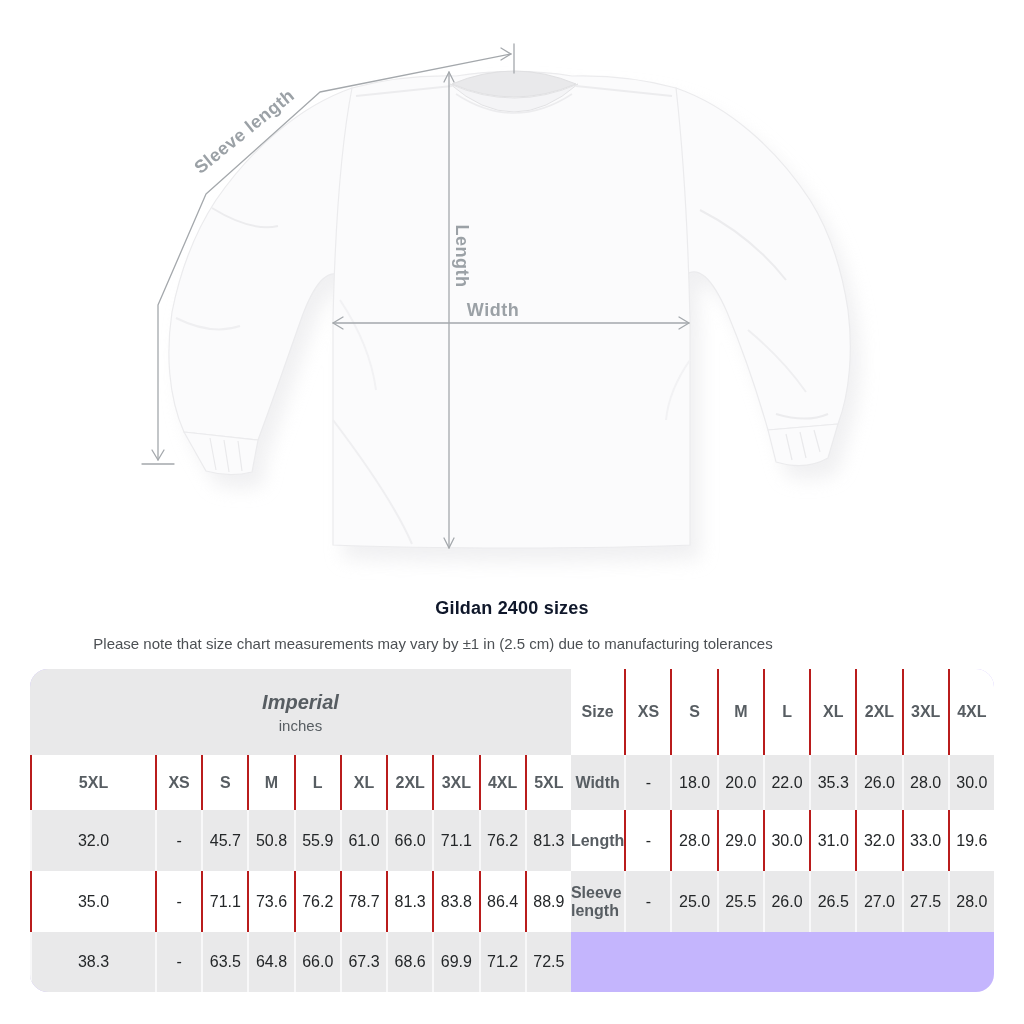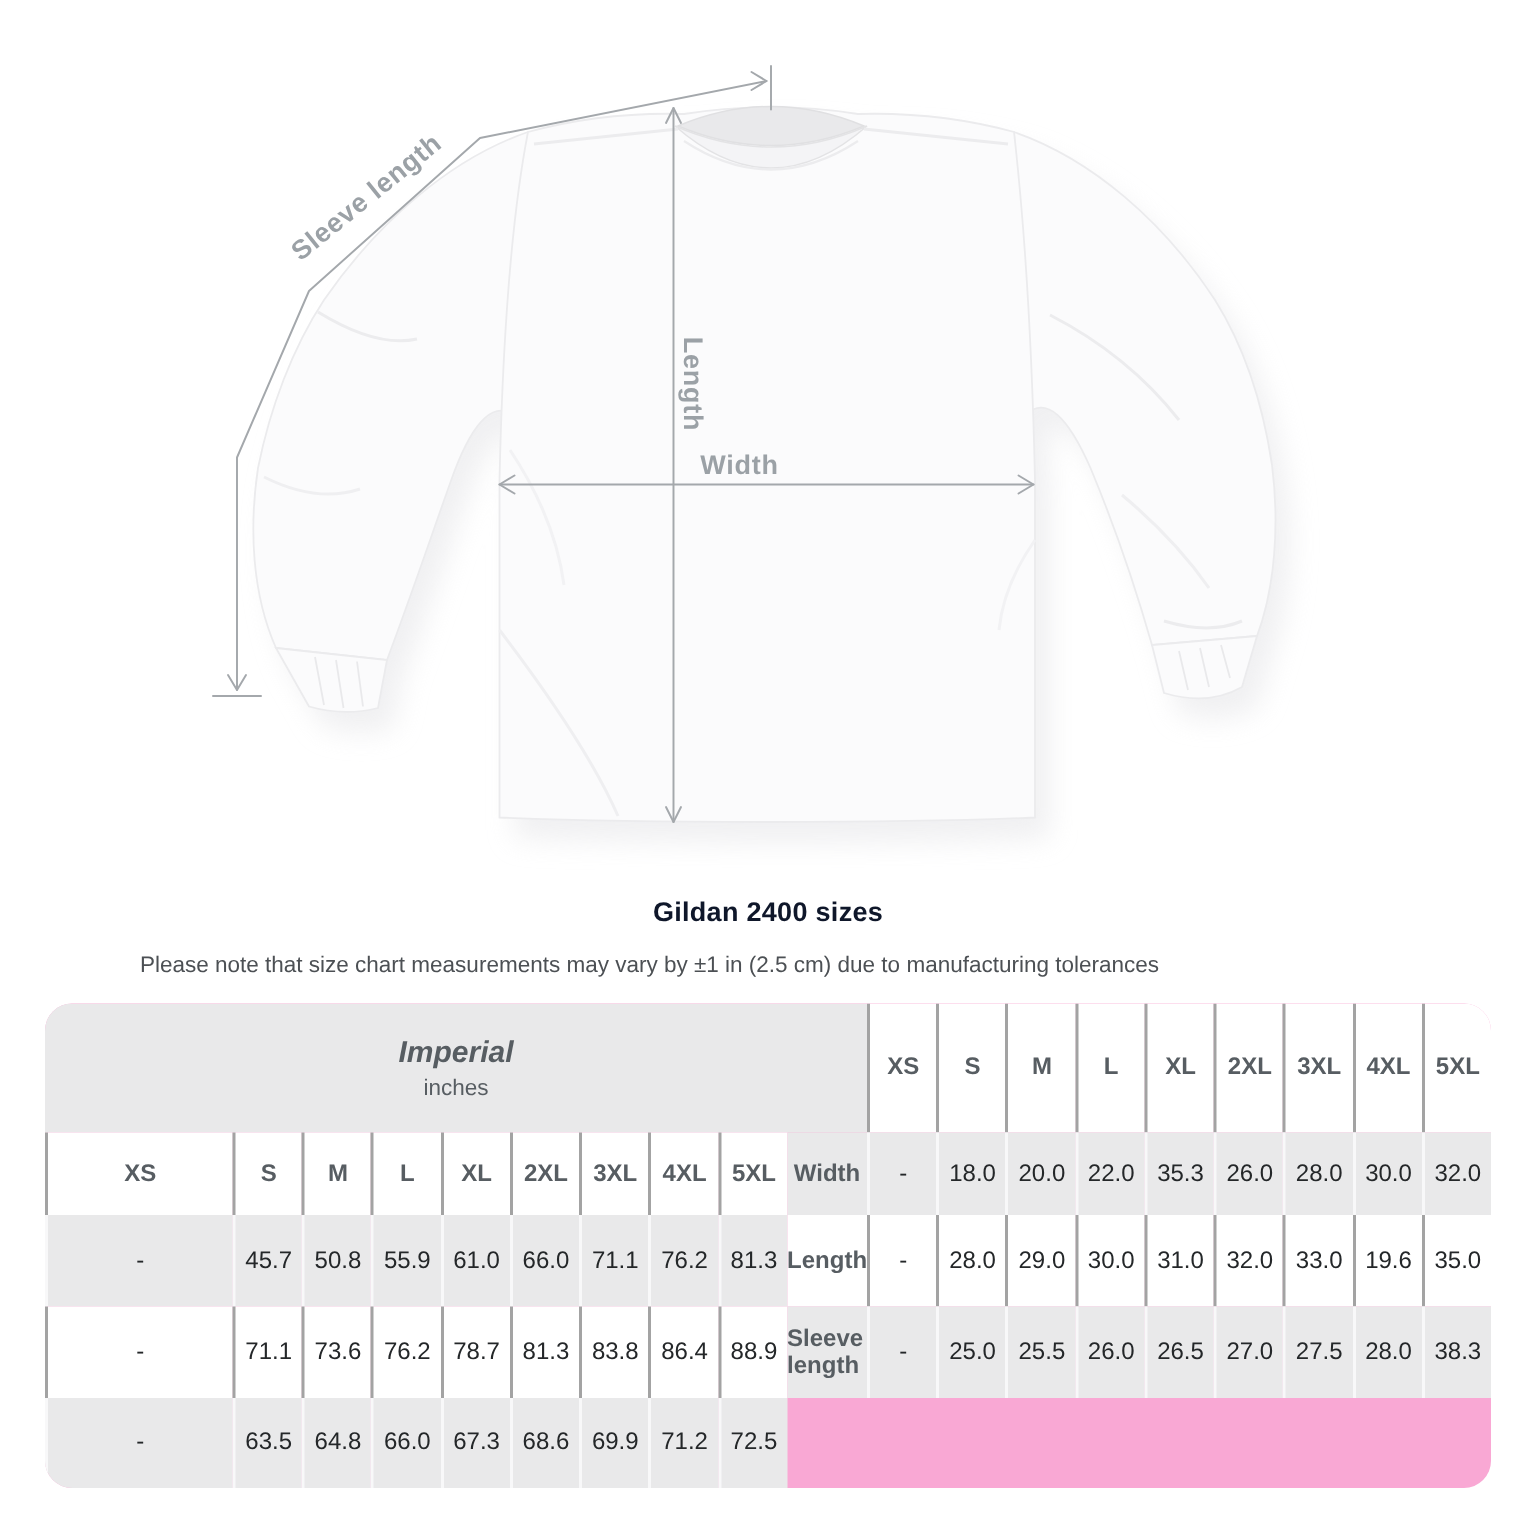--- a/index.html
+++ b/index.html
@@ -15,40 +15,40 @@
     position:absolute;top:598px;left:0;width:1024px;text-align:center;
     font-size:18px;font-weight:bold;color:#0f172a;letter-spacing:.2px;
   }
   .page-subtitle{
     position:absolute;top:635px;left:0;width:866px;text-align:center;
     font-size:15px;color:#4c5054;
   }
   
   .size-table{
     position:absolute;left:30px;top:669px;width:964px;height:323px;
-    border-radius:18px;overflow:hidden;background:#f9a8d4;
+    border-radius:18px;overflow:hidden;background:#c4b5fd;
     display:grid;
     grid-template-columns:125px repeat(18, 1fr);
     grid-template-rows:86px 55px 61px 61px 60px;
   }
   .group-cell{
     background:#e9e9ea;display:flex;flex-direction:column;
     align-items:center;justify-content:center;gap:3px;
   }
   .group-imperial{grid-column:1 / span 10;}
   .group-metric{grid-column:11 / span 9;}
   .group-name{font-weight:bold;font-style:italic;font-size:20px;color:#575d62;}
   .group-unit{font-size:15px;color:#575d62;}
   .cell{display:flex;align-items:center;justify-content:center;font-size:16px;}
   .head{font-weight:bold;color:#575d62;background:#ffffff;}
   .label{font-weight:bold;color:#575d62;}
   .val{color:#242729;}
   .gray{background:#e9e9ea;}
   .white{background:#ffffff;}
-  .sep-g{border-left:2px solid #a3a3a3;}
+  .sep-g{border-left:2px solid #b91c1c;}
   .sep-w{border-left:2px solid #f8f8f9;}
 </style>
 </head>
 <body>
 
 <svg class="diagram" viewBox="0 0 1024 580" xmlns="http://www.w3.org/2000/svg">
   <defs>
     <path id="bodyShape" d="M352,88 C385,79 420,75 456,76 C495,70 535,70 572,76 C608,75 643,79 676,88
       C683,150 688,230 690,320 L690,545 C600,549 430,549 333,545 L333,320 C335,230 340,150 352,88 Z"></path>
     <path id="lSleeve" d="M352,88 C300,106 252,148 216,200 C195,232 180,272 172,312 C166,352 168,396 184,432
@@ -131,20 +131,21 @@
 </svg>
 
 <div class="page-title">Gildan 2400 sizes</div>
 <div class="page-subtitle">Please note that size chart measurements may vary by ±1 in (2.5 cm) due to manufacturing tolerances</div>
 
 <div class="size-table">
   <div class="group-cell group-imperial">
     <div class="group-name">Imperial</div>
     <div class="group-unit">inches</div>
   </div>
+  <div class="cell head">Size</div>
 
 <div class="cell head sep-g">XS</div>
     <div class="cell head sep-g">S</div>
     <div class="cell head sep-g">M</div>
     <div class="cell head sep-g">L</div>
     <div class="cell head sep-g">XL</div>
     <div class="cell head sep-g">2XL</div>
     <div class="cell head sep-g">3XL</div>
     <div class="cell head sep-g">4XL</div>
     <div class="cell head sep-g">5XL</div>

